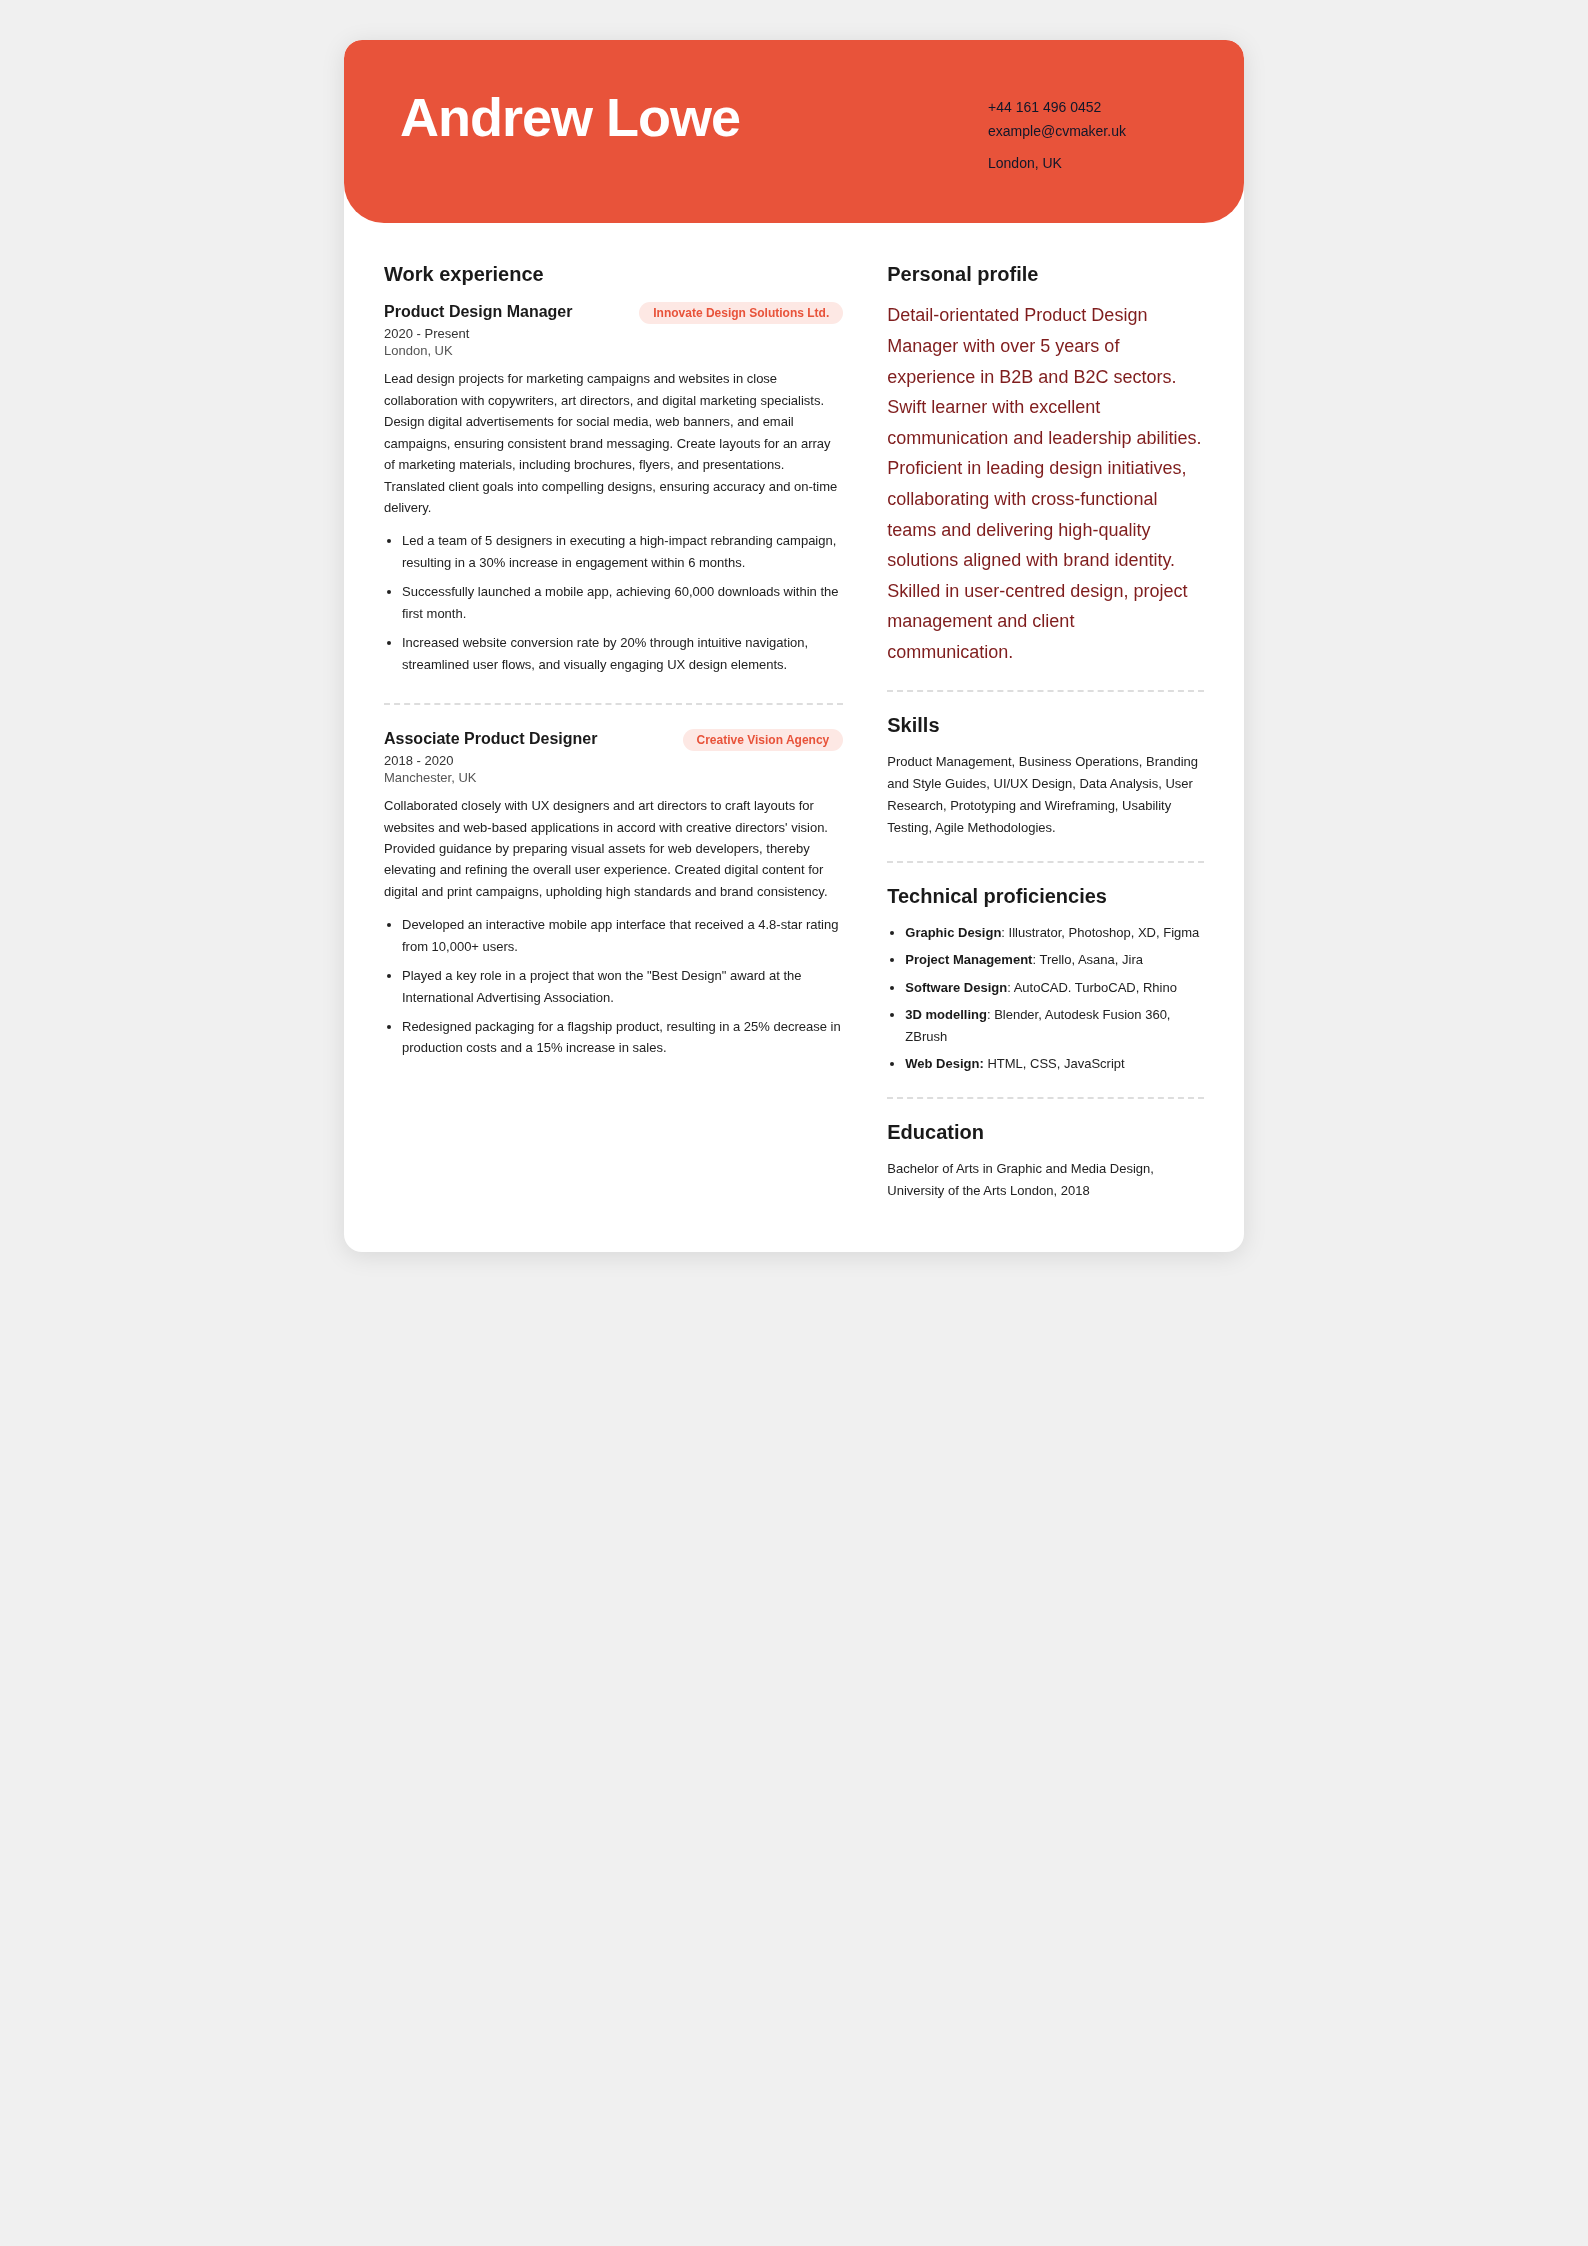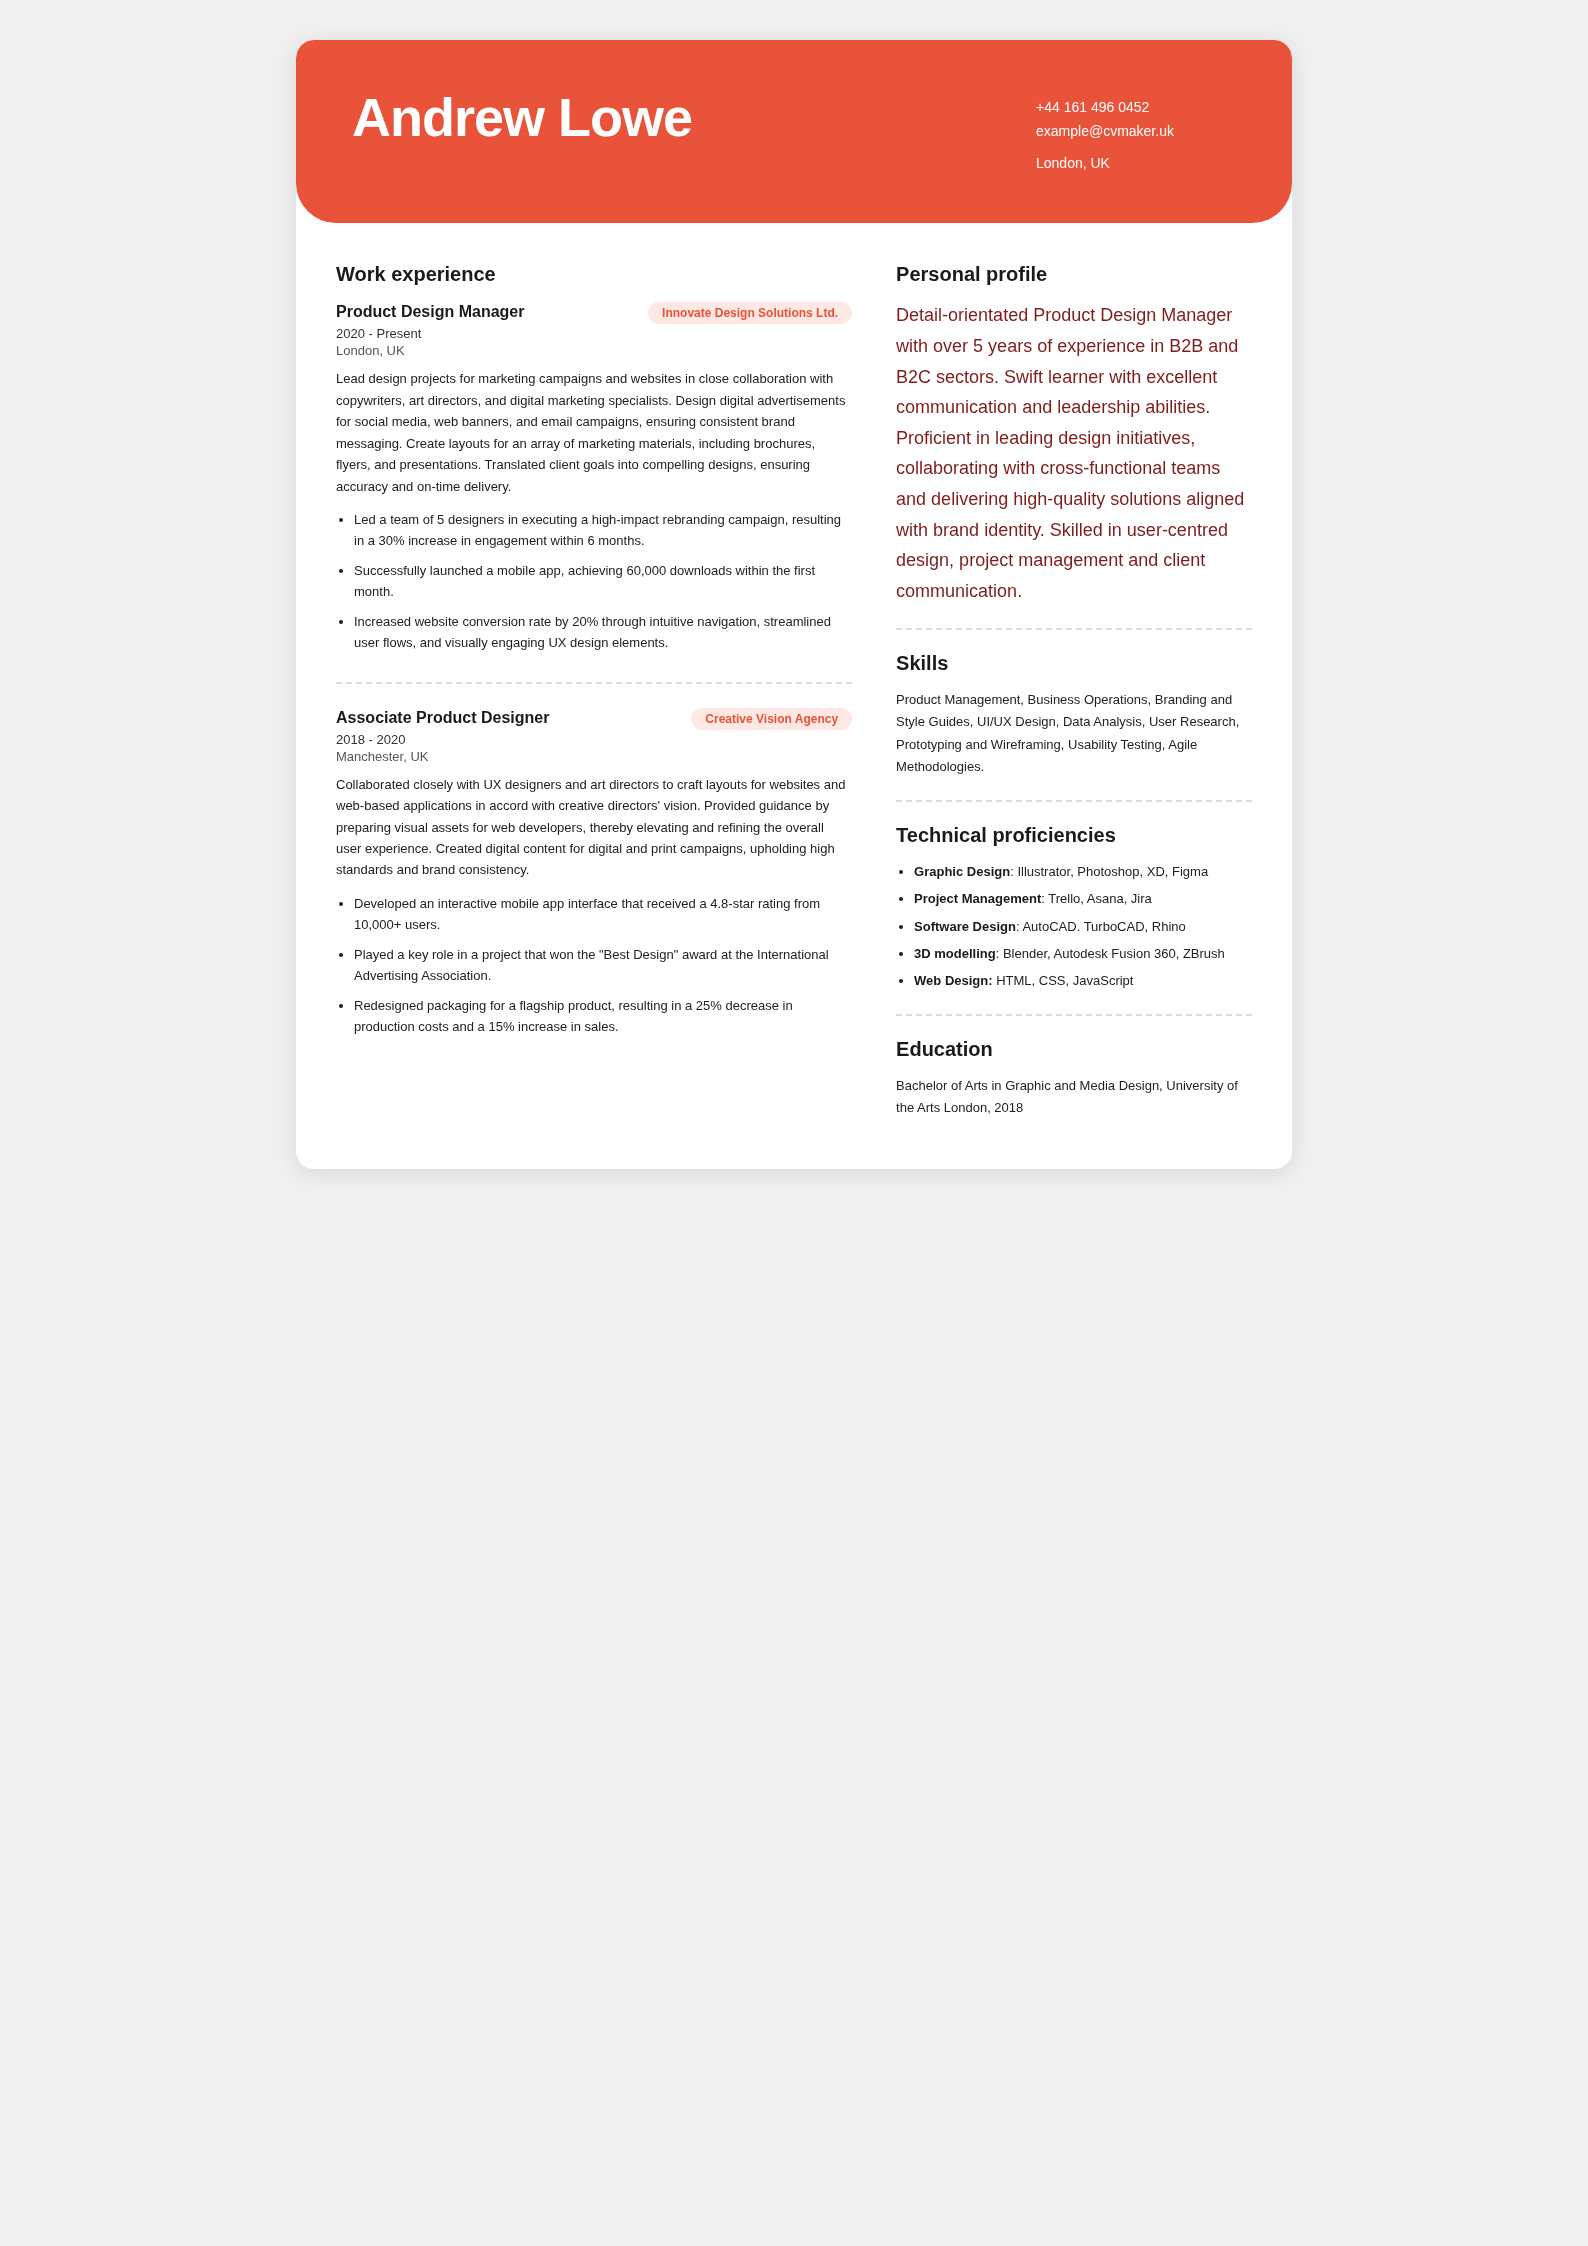--- a/index.html
+++ b/index.html
@@ -5,21 +5,21 @@
     * { margin: 0; padding: 0; box-sizing: border-box; }
     body {
       font-family: Arial, sans-serif;
       background: #f0f0f0;
       display: flex;
       justify-content: center;
       padding: 40px 20px;
     }
     .resume {
       background: #ffffff;
-      width: 996px;
+      width: 900px;
       border-radius: 18px;
       overflow: hidden;
       box-shadow: 0 4px 24px rgba(0,0,0,0.10);
     }
     
     .header {
       background: #E8533A;
       border-radius: 18px 18px 40px 40px;
       padding: 48px 56px 48px 56px;
       display: flex;
@@ -27,21 +27,21 @@
       justify-content: space-between;
     }
     .header-name {
       color: #fff;
       font-size: 54px;
       font-weight: 900;
       line-height: 1.1;
       letter-spacing: -1px;
     }
     .header-contact {
-      color: #ffffff;
+      color: #0f172a;
       font-size: 14px;
       line-height: 2;
       padding-top: 8px;
       min-width: 200px;
       text-align: left;
     }
     .header-contact div { line-height: 1.7; }
     .header-contact .location { margin-top: 8px; }
 
     

